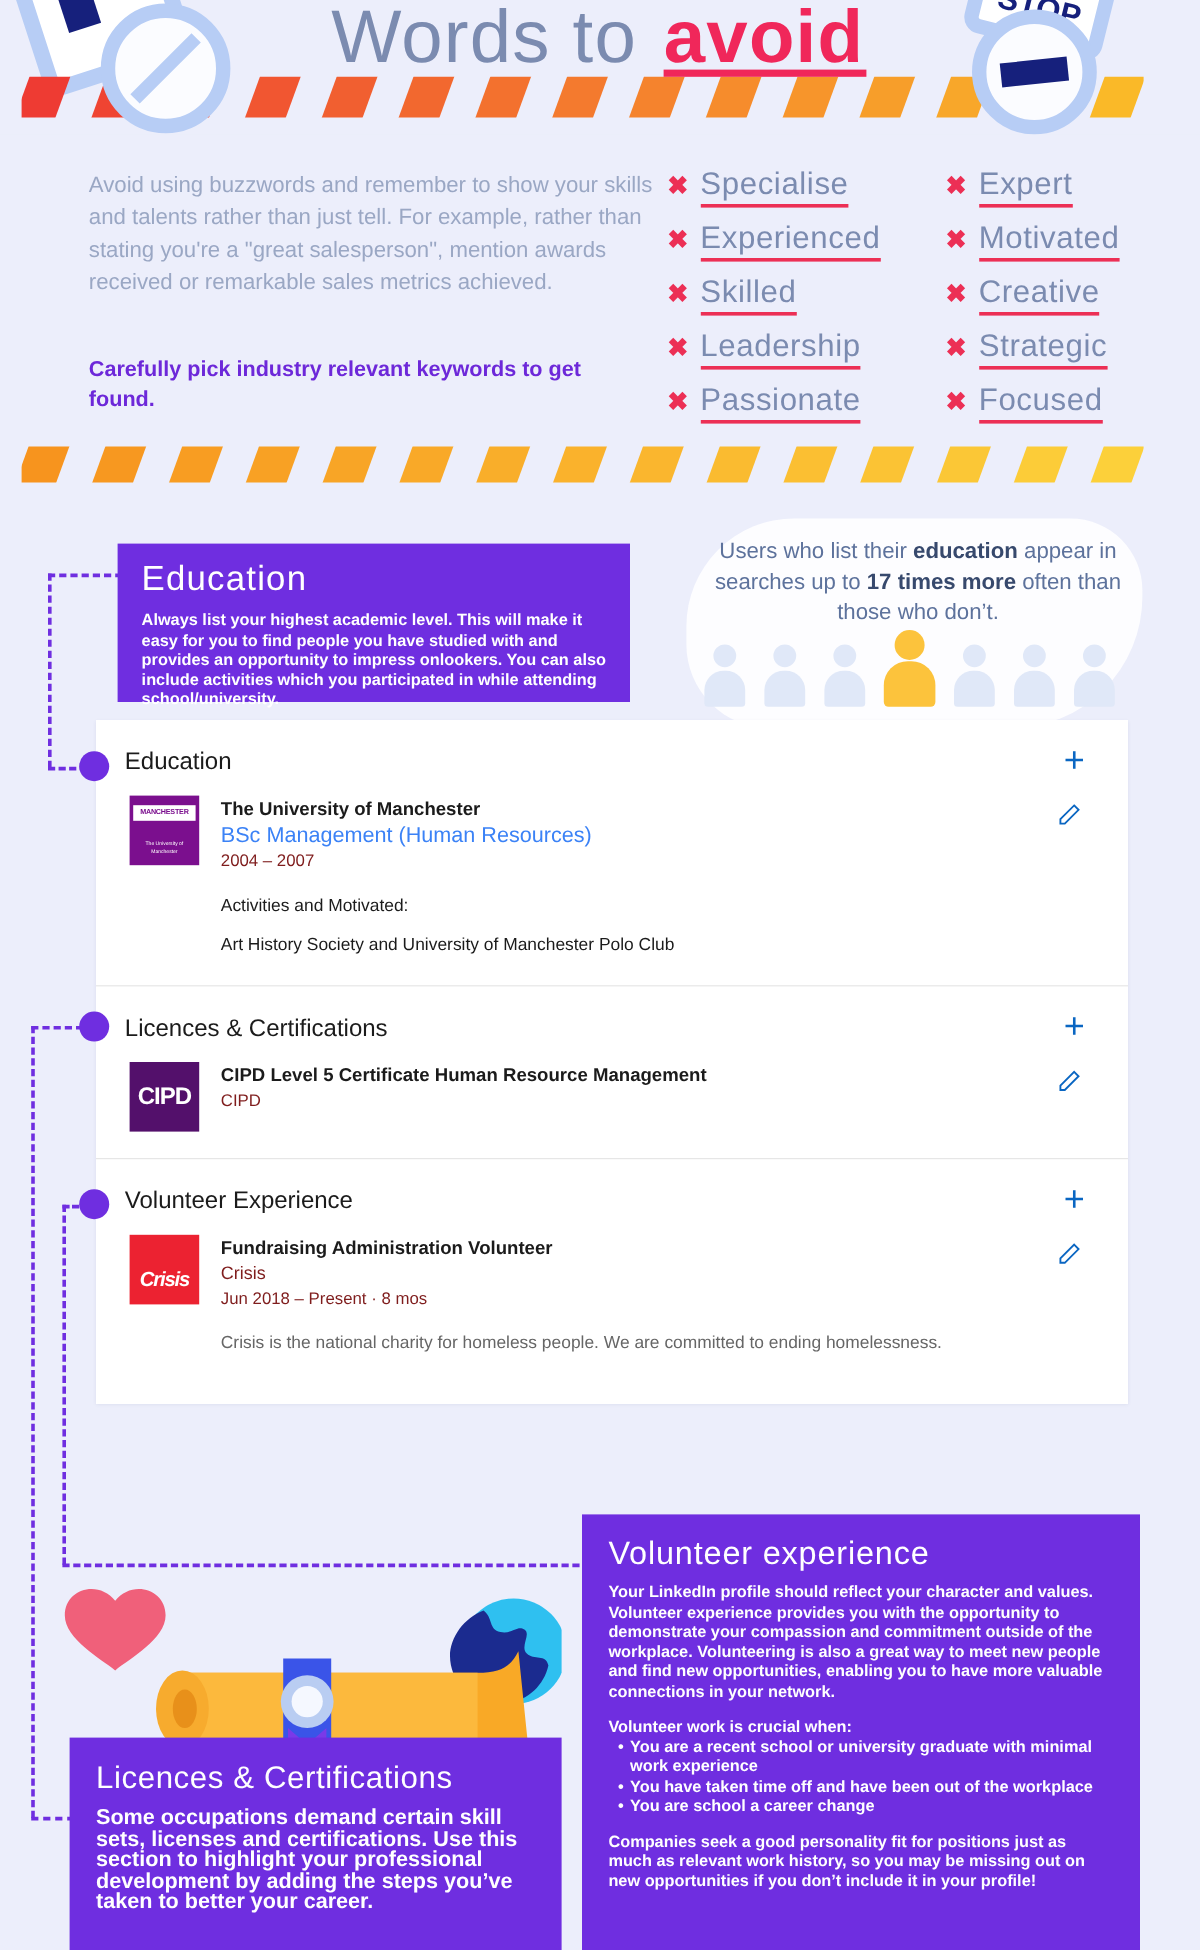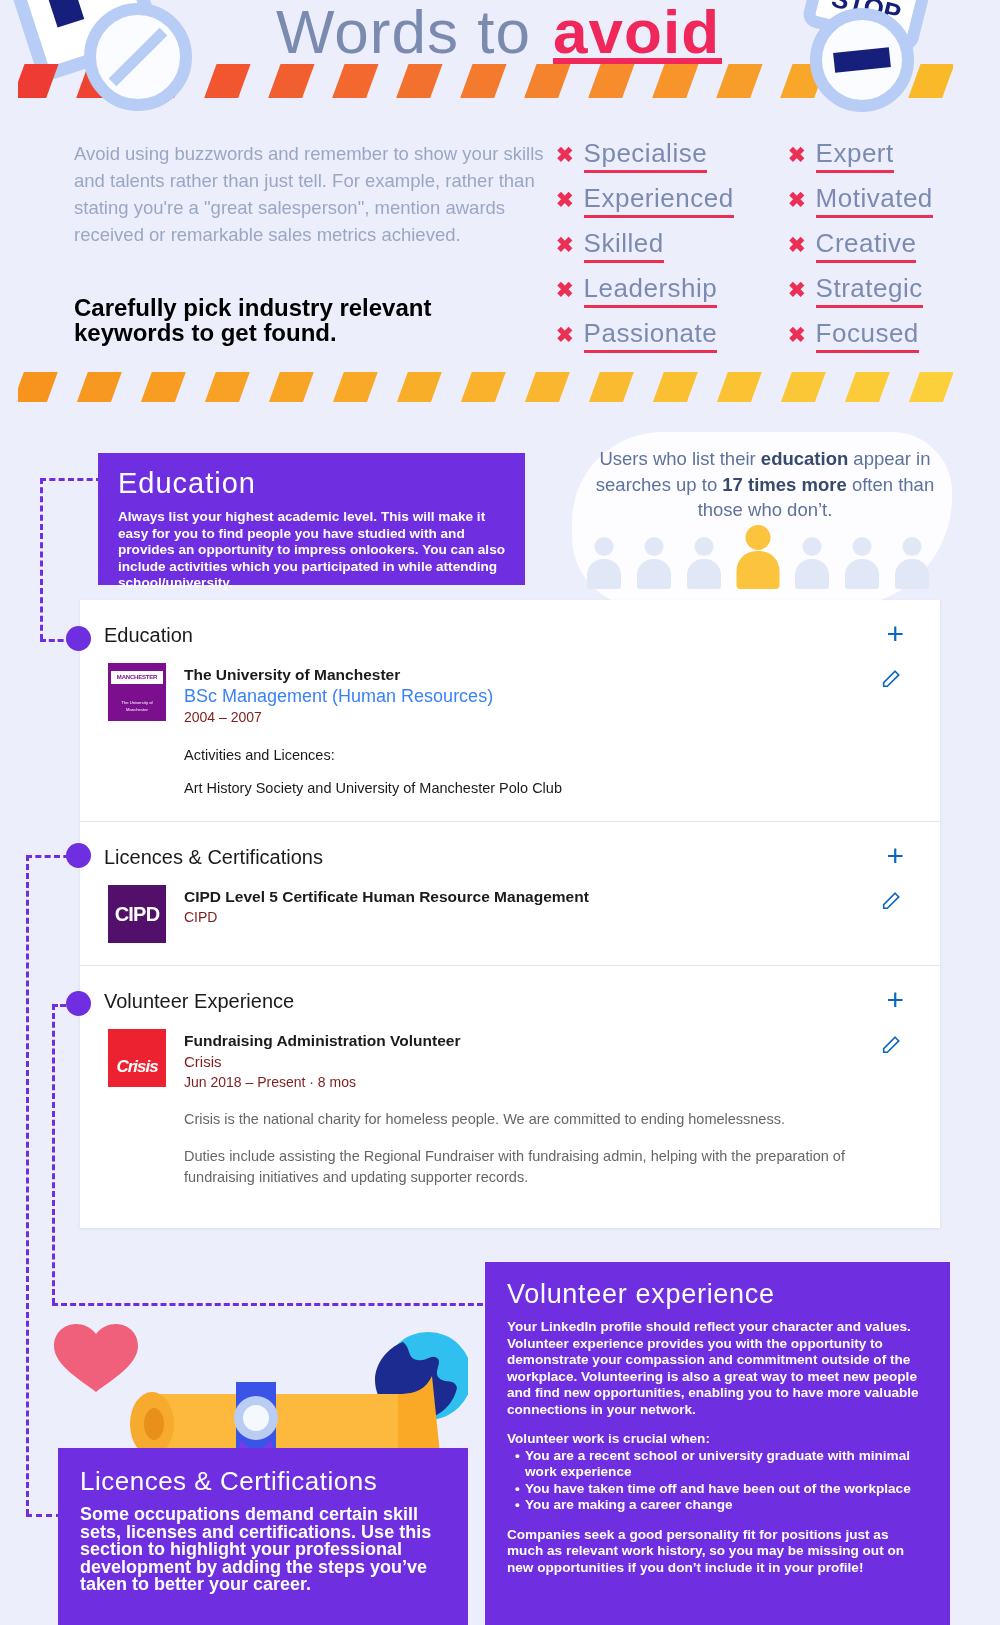--- a/index.html
+++ b/index.html
@@ -162,24 +162,24 @@
     left: 36px; top: 8px;
     width: 470px;
     font-size: 18.5px;
     line-height: 27px;
     color: #9aa7c4;
   }
   .intro-bold {
     position: absolute;
     left: 36px; top: 163px;
     width: 430px;
-    font-size: 24px;
+    font-size: 18px;
     line-height: 25px;
     font-weight: 700;
-    color: #000000;
+    color: #6d28d9;
   }
   .words-grid {
     position: absolute;
     left: 518px; top: 6px;
     width: 440px;
     display: grid;
     grid-template-columns: 232px 208px;
     row-gap: 10px;
   }
   .word-item {
@@ -546,21 +546,21 @@
     </div>
     <div class="li-entry">
       <div class="li-logo logo-manchester">
         <div class="crest">MANCHESTER</div>
         <div class="sub">The University of Manchester</div>
       </div>
       <div class="li-body">
         <div class="li-title">The University of Manchester</div>
         <div class="li-sub">BSc Management (Human Resources)</div>
         <div class="li-meta">2004 – 2007</div>
-        <div class="li-extra">Activities and Licences:</div>
+        <div class="li-extra">Activities and Motivated:</div>
         <div class="li-extra" style="margin-top:12px;">Art History Society and University of Manchester Polo Club</div>
       </div>
     </div>
   </div>
 
   <div class="li-section">
     <h3>Licences &amp; Certifications</h3>
     <div class="li-plus">+</div>
     <div class="li-pencil">
       <svg width="22" height="22" viewBox="0 0 24 24" fill="none" stroke="#0a66c2" stroke-width="1.7">
@@ -588,21 +588,20 @@
     </div>
     <div class="li-entry">
       <div class="li-logo logo-crisis">
         <span>Crisis</span>
       </div>
       <div class="li-body">
         <div class="li-title">Fundraising Administration Volunteer</div>
         <div class="li-meta" style="font-size:15px;">Crisis</div>
         <div class="li-meta">Jun 2018 – Present · 8 mos</div>
         <div class="li-desc">Crisis is the national charity for homeless people. We are committed to ending homelessness.</div>
-        <div class="li-desc">Duties include assisting the Regional Fundraiser with fundraising admin, helping with the preparation of fundraising initiatives and updating supporter records.</div>
       </div>
     </div>
   </div>
 </div>
 
 <div class="node" style="left:66px; top:626px;"></div>
 <div class="node" style="left:66px; top:843px;"></div>
 <div class="node" style="left:66px; top:991px;"></div>
 
 <div class="illus">
@@ -629,16 +628,16 @@
   <p>Some occupations demand certain skill sets, licenses and certifications. Use this section to highlight your professional development by adding the steps you’ve taken to better your career.</p>
 </div>
 
 <div class="purple-vol">
   <h2>Volunteer experience</h2>
   <p>Your LinkedIn profile should reflect your character and values. Volunteer experience provides you with the opportunity to demonstrate your compassion and commitment outside of the workplace. Volunteering is also a great way to meet new people and find new opportunities, enabling you to have more valuable connections in your network.</p>
   <p class="gap">Volunteer work is crucial when:</p>
   <ul id="vol-bullets">
       <li>You are a recent school or university graduate with minimal work experience</li>
       <li>You have taken time off and have been out of the workplace</li>
-      <li>You are making a career change</li>
+      <li>You are school a career change</li>
     </ul>
   <p class="gap">Companies seek a good personality fit for positions just as much as relevant work history, so you may be missing out on new opportunities if you don’t include it in your profile!</p>
 </div>
 
 </body></html>

